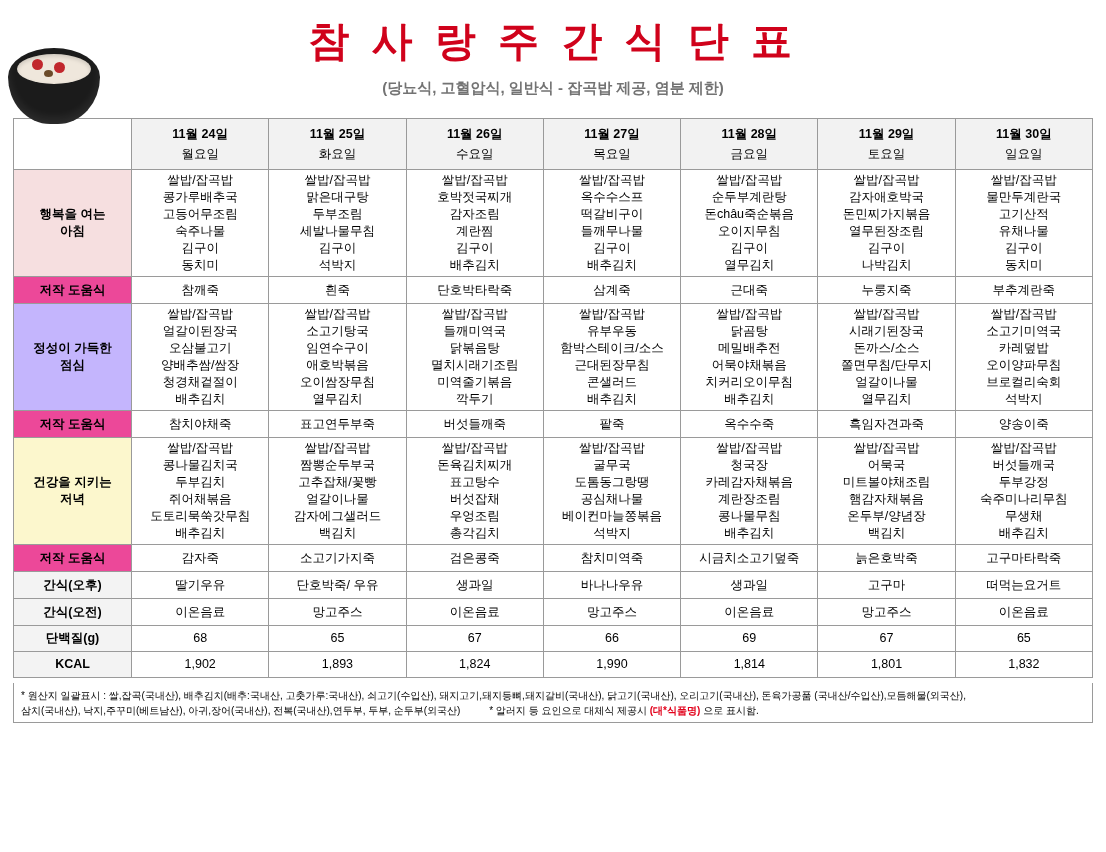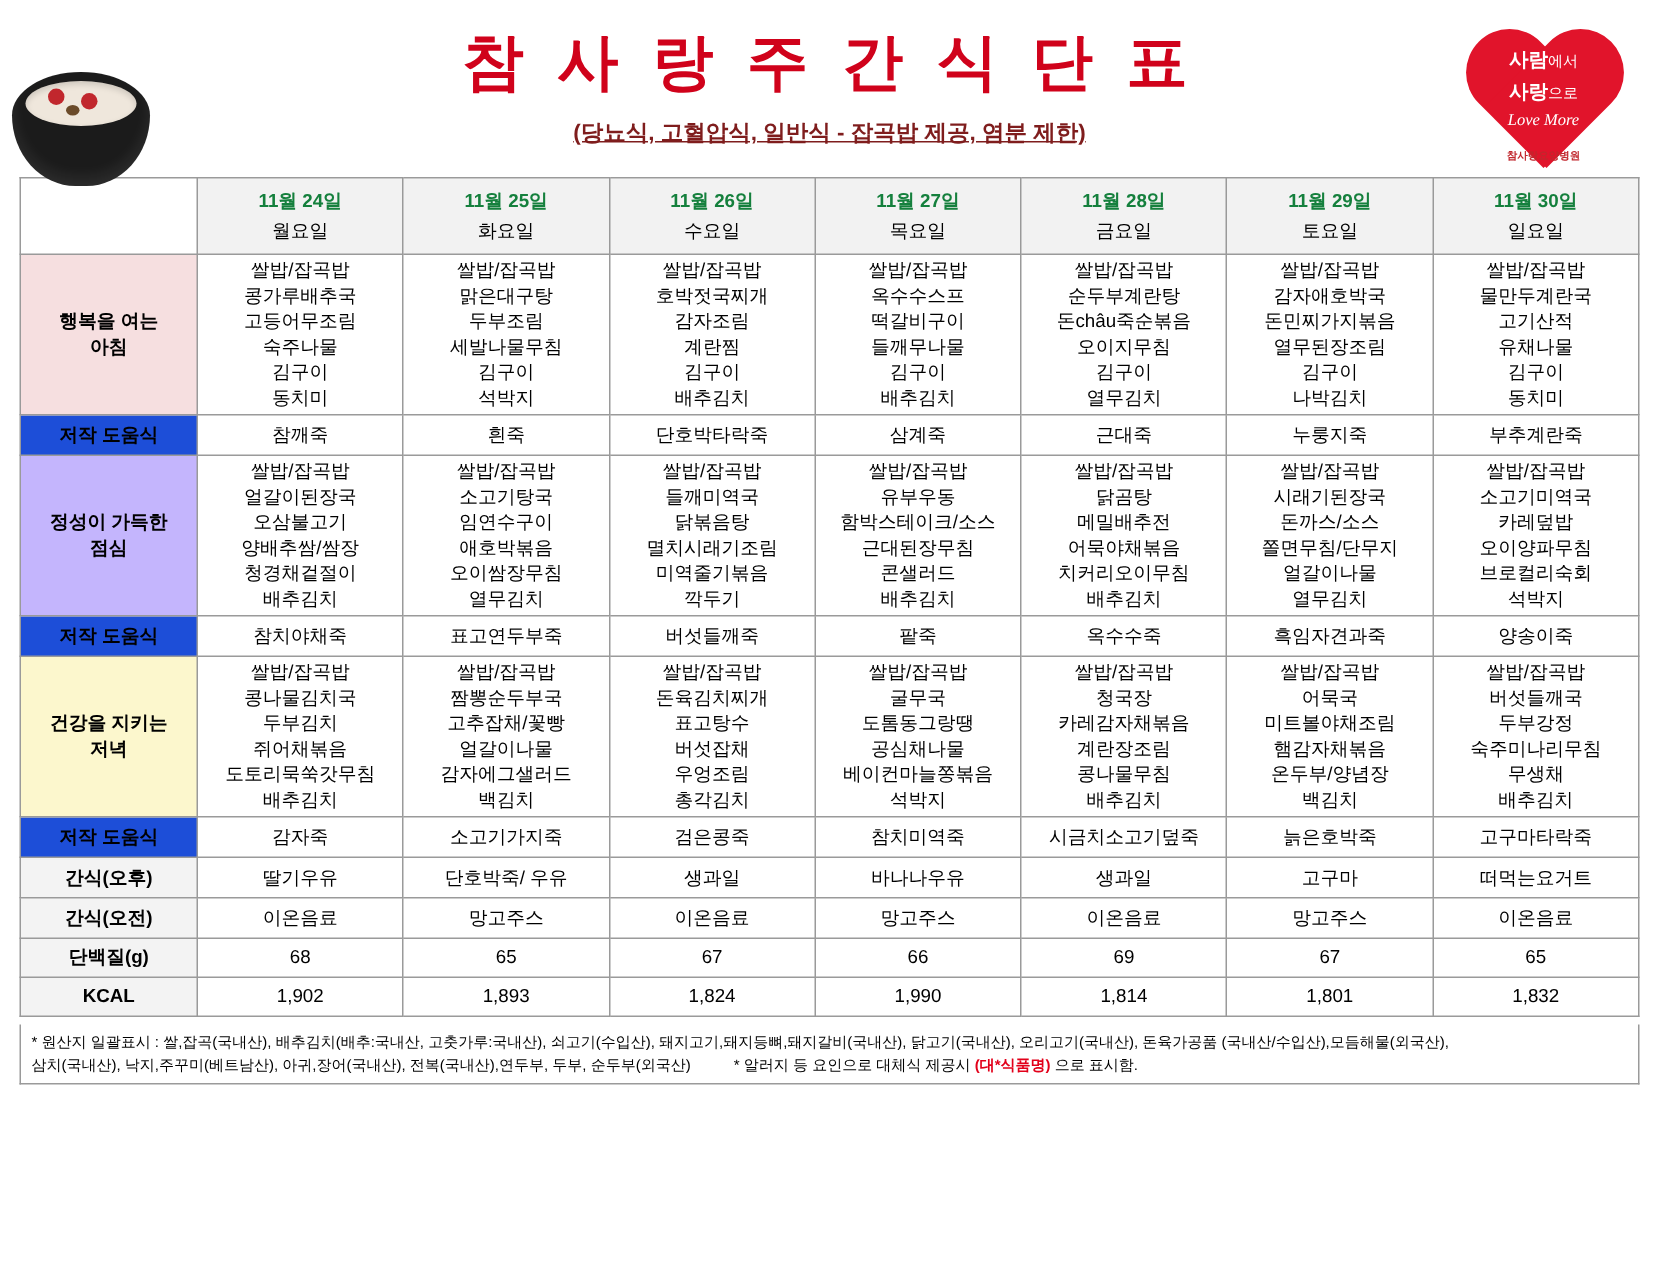--- a/index.html
+++ b/index.html
@@ -24,22 +24,21 @@
     font-size:41px;
     font-weight:bold;
     letter-spacing:6px;
     color:#d0021b;
     font-family:"Liberation Serif", serif;
   }
   .subtitle{
     margin-top:10px;
     font-size:15px;
     font-weight:bold;
-    color:#7f1d1d;
-    text-decoration:underline;
+    color:#737373;
   }
   .logo-left{
     position:absolute;
     left:8px;top:38px;
     width:92px;height:92px;
   }
   .bowl{
     position:absolute;left:0;top:10px;
     width:92px;height:76px;
     background:#1b1b1b;
@@ -106,30 +105,30 @@
     padding:2px 1px;
     line-height:17px;
   }
   col.rowhead{width:118px;}
   th.dayhead{
     height:46px;
     background:#f2f2f2;
     font-size:13px;
     font-weight:bold;
   }
-  th.dayhead .date{display:block;color:#15803d;}
+  th.dayhead .date{display:block;color:#000000;}
   th.dayhead .dow{display:block;font-weight:normal;color:#000;margin-top:3px;}
   th.corner{background:#ffffff;border-left:none;border-top:none;}
   td.rowlabel{
     font-size:12.5px;font-weight:bold;line-height:17px;
   }
   .bf td.rowlabel{background:#f6dfe0;}
   .lu td.rowlabel{background:#c4b5fd;}
   .di td.rowlabel{background:#fcf7cd;}
-  .chew td.rowlabel{background:#1d4ed8;}
+  .chew td.rowlabel{background:#ec4899;}
   .snack td.rowlabel{background:#f3f3f3;}
   .prot td.rowlabel{background:#f3f3f3;}
   .kcal td.rowlabel{background:#f3f3f3;}
   .meal-cell{height:auto;padding:4px 1px 5px;}
   .meal-cell div{white-space:nowrap;}
   .chew td, .snack td{height:22px;}
   .prot td,.kcal td{height:21px;}
   td.num{text-align:right;padding-right:14px;}
   .footnote{
     width:1080px;margin:5px auto 0;
@@ -151,29 +150,20 @@
       <div class="food"></div>
       <div class="berry b1"></div>
       <div class="berry b2"></div>
       <div class="nut"></div>
     </div>
   </div>
   <div class="title">
     <h1>참 사 랑 주 간 식 단 표</h1>
     <div class="subtitle">(당뇨식, 고혈압식, 일반식 - 잡곡밥 제공, 염분 제한)</div>
   </div>
-  <div class="logo-right">
-    <div class="heart"></div>
-    <div class="heart-text">
-      <div><span>사람</span><span class="small">에서</span></div>
-      <div><span>사랑</span><span class="small">으로</span></div>
-    </div>
-    <div class="brand-script">Love More</div>
-    <div class="brand-sub"><span class="red">참사랑요양병원</span></div>
-  </div>
 </div>
 
 <table class="menu">
   <colgroup>
     <col class="rowhead">
     <col>
       <col>
       <col>
       <col>
       <col>

